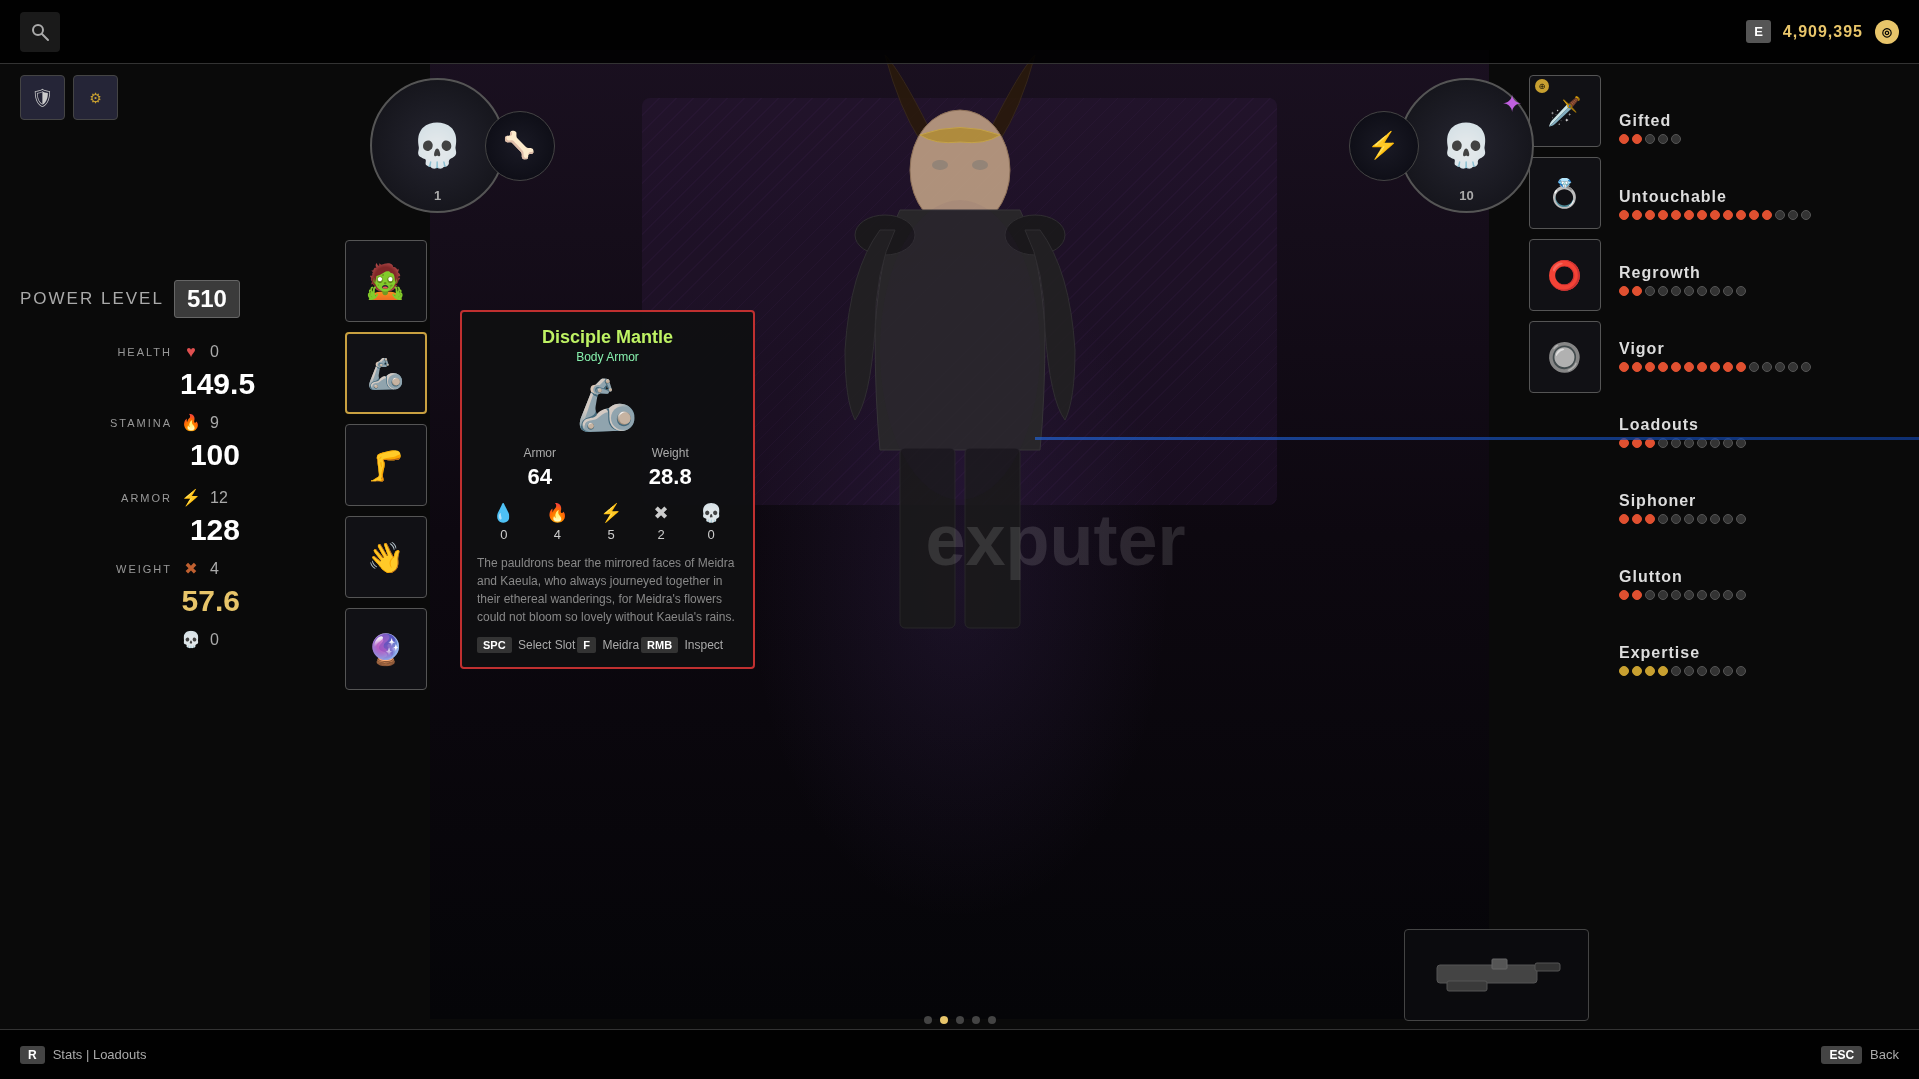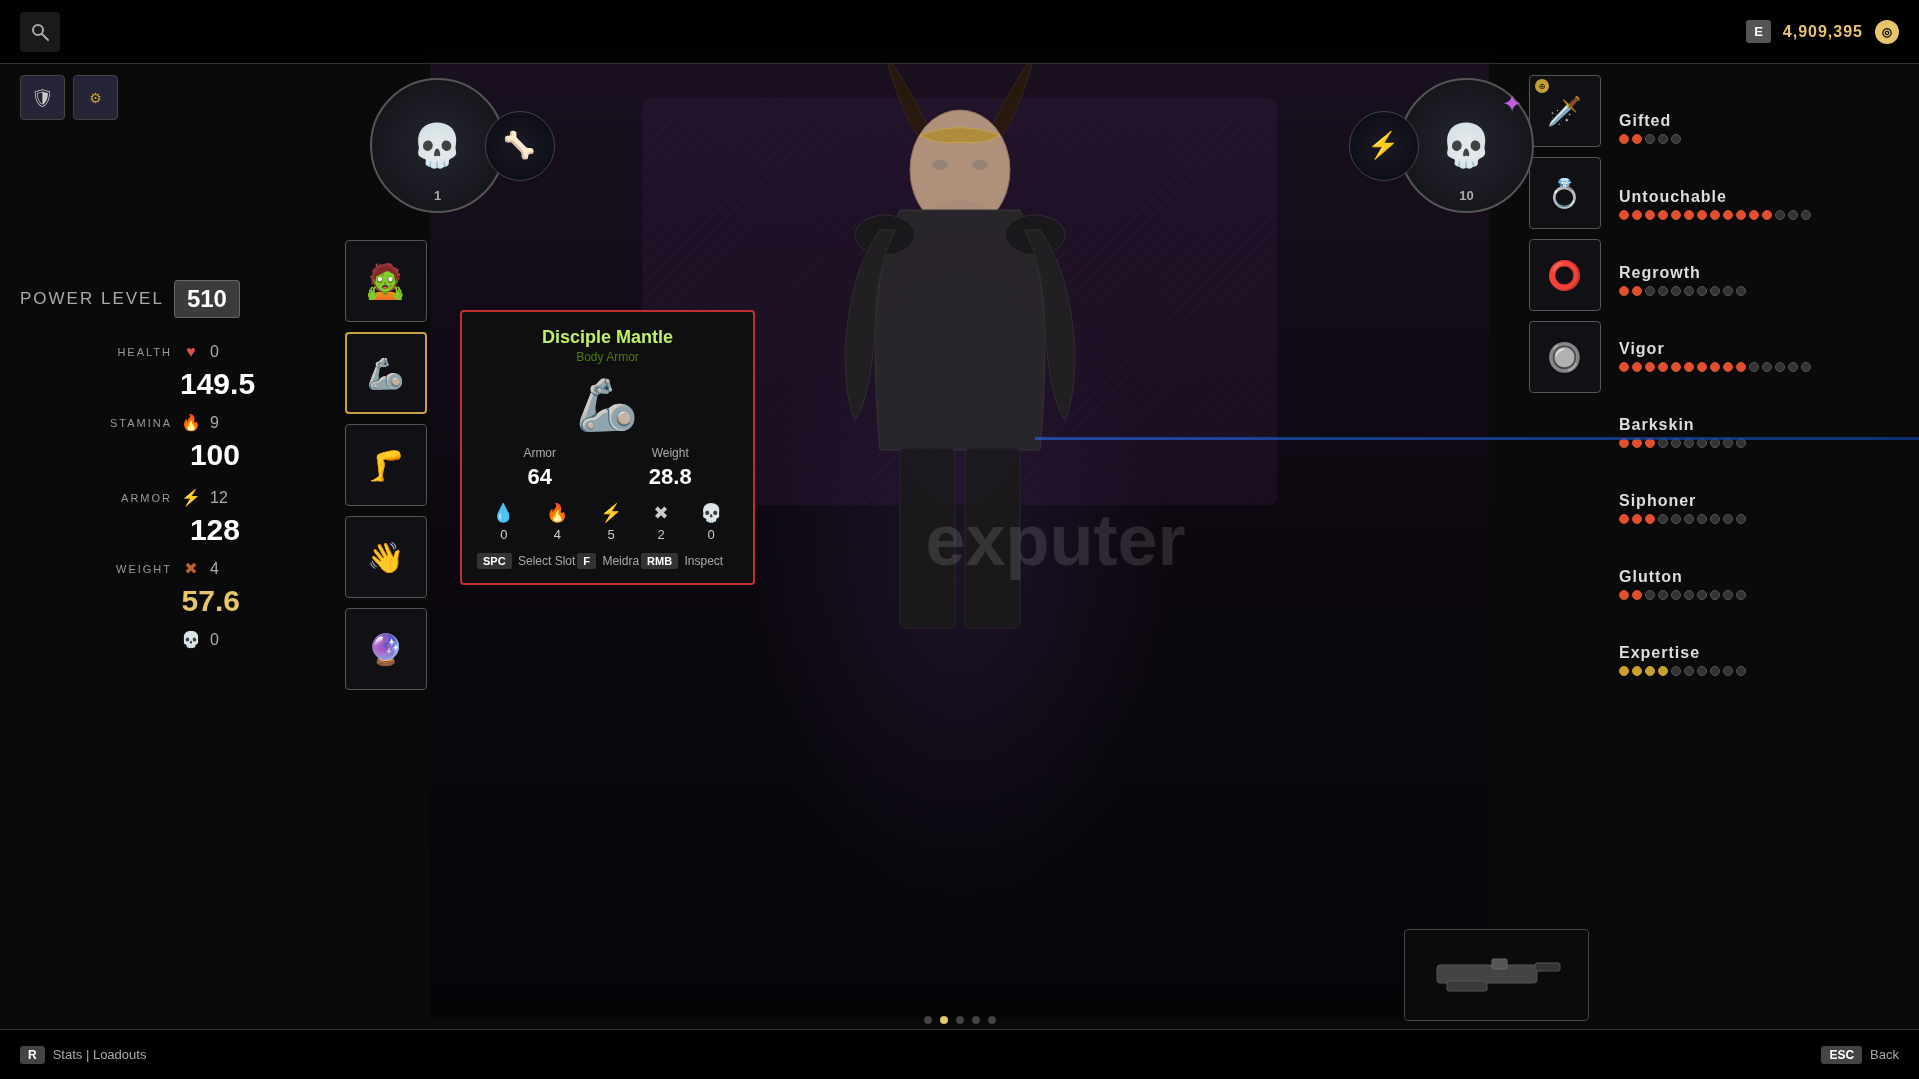--- a/index.html
+++ b/index.html
@@ -160,21 +160,21 @@
     .tooltip-name {
       text-align: center;
       font-size: 18px;
       font-weight: bold;
       color: #bef264;
       margin-bottom: 2px;
     }
     .tooltip-type {
       text-align: center;
       font-size: 12px;
-      color: #4d7c0f;
+      color: #86efac;
       margin-bottom: 12px;
     }
     .tooltip-img {
       text-align: center;
       font-size: 50px;
       margin-bottom: 12px;
     }
     .tooltip-stats {
       display: flex;
       justify-content: space-around;
@@ -484,20 +484,21 @@
     </div>
     <div class="tooltip-resist">
       <div class="tooltip-resist-icon">✖</div>
       <div class="tooltip-resist-val">2</div>
     </div>
     <div class="tooltip-resist">
       <div class="tooltip-resist-icon">💀</div>
       <div class="tooltip-resist-val">0</div>
     </div>
   </div>
+  <div class="tooltip-desc">The pauldrons bear the mirrored faces of Meidra and Kaeula, who always journeyed together in their ethereal wanderings, for Meidra's flowers could not bloom so lovely without Kaeula's rains.</div>
   <div class="tooltip-actions">
     <span>
       <span class="action-key">SPC</span>
       <span>Select Slot</span>
     </span>
     <span>
       <span class="action-key">F</span>
       <span>Meidra</span>
     </span>
     <span>
@@ -593,21 +594,21 @@
           <div class="dot"></div>
           <div class="dot"></div>
           <div class="dot"></div>
           <div class="dot"></div>
         </div>
       </div>
     </div>
 
     <div class="trait-row">
       <div class="trait-info">
-        <div class="trait-name">Barkskin</div>
+        <div class="trait-name">Loadouts</div>
         <div class="trait-dots">
           <div class="dot filled"></div>
           <div class="dot filled"></div>
           <div class="dot filled"></div>
           <div class="dot"></div>
           <div class="dot"></div>
           <div class="dot"></div>
           <div class="dot"></div>
           <div class="dot"></div>
           <div class="dot"></div>

